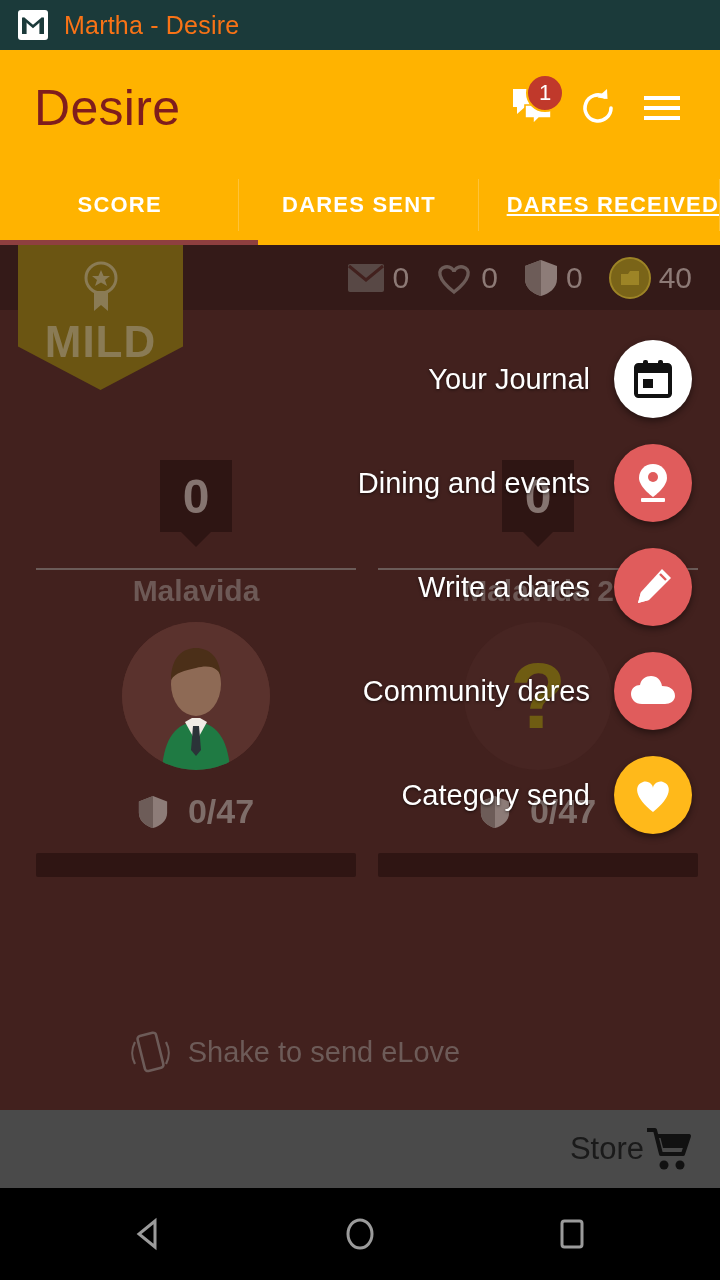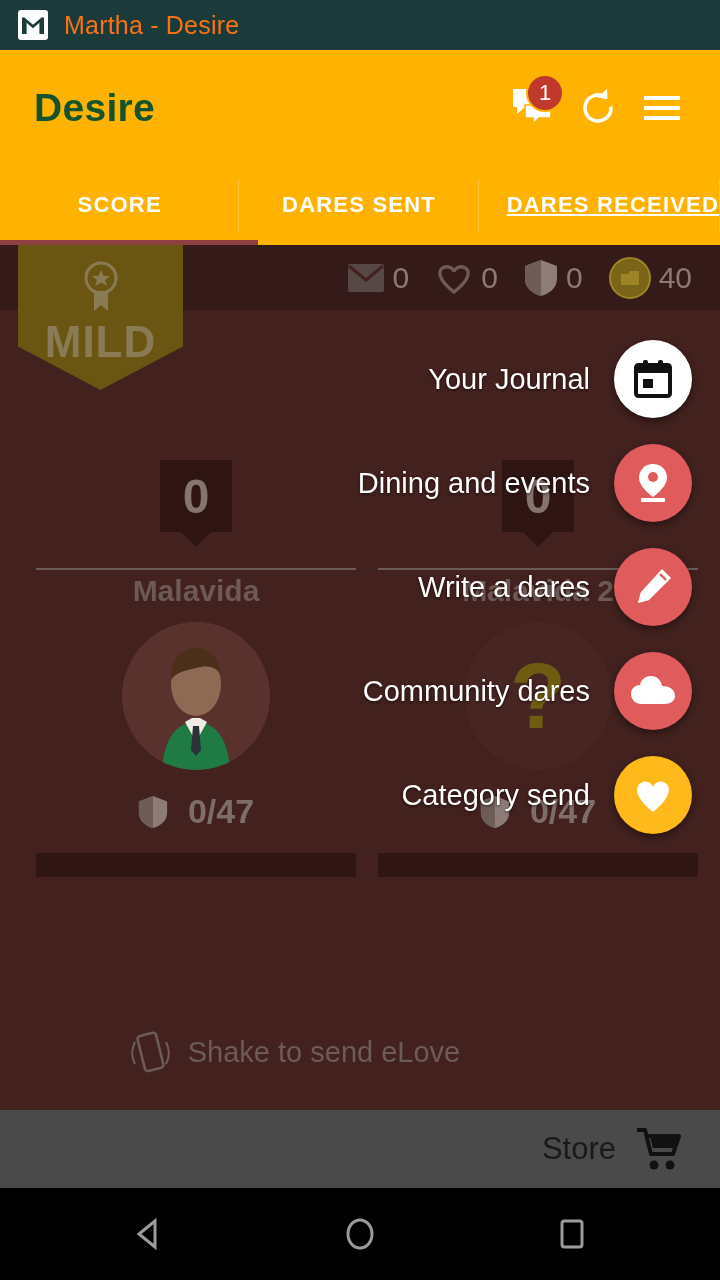--- a/index.html
+++ b/index.html
@@ -31,21 +31,21 @@
   
   #appbar{
     position:relative;z-index:50;
     height:195px;width:720px;background:#ffb300;
     display:flex;flex-direction:column;
   }
   #appbar-top{
     height:115px;display:flex;align-items:center;padding:0 26px 0 34px;
   }
   #app-title{
-    color:#14532d;font-size:39px;font-weight:700;flex:1;letter-spacing:.3px;
+    color:#7f1d1d;font-size:50px;font-weight:400;flex:1;letter-spacing:.3px;
   }
   .appbar-action{
     width:64px;height:64px;display:flex;align-items:center;justify-content:center;
     position:relative;flex:0 0 auto;
   }
   #chat-badge{
     position:absolute;top:-2px;right:2px;
     min-width:38px;height:38px;border-radius:19px;background:#c0392b;
     color:#fff;font-size:22px;display:flex;align-items:center;justify-content:center;
     padding:0 6px;border:2px solid #ffb300;
@@ -147,21 +147,21 @@
   #fab-main{
     position:absolute;right:26px;bottom:22px;width:94px;height:94px;border-radius:47px;
     background:#fdfcfa;display:flex;align-items:center;justify-content:center;
     box-shadow:0 4px 10px rgba(0,0,0,.5);z-index:41;
   }
 
   
   #storebar{
     position:absolute;left:0;top:1110px;width:720px;height:78px;
     background:#4a4a4a;display:flex;align-items:center;justify-content:flex-end;
-    gap:18px;padding-right:38px;z-index:45;
+    padding-right:28px;z-index:45;
   }
   #store-label{color:#1a1a1a;font-size:31px;}
 
   
   #navbar{
     position:absolute;left:0;top:1188px;width:720px;height:92px;background:#000;
     display:flex;align-items:center;justify-content:center;gap:148px;z-index:45;
   }
   .navbtn{width:64px;height:64px;display:flex;align-items:center;justify-content:center;}
 </style>

